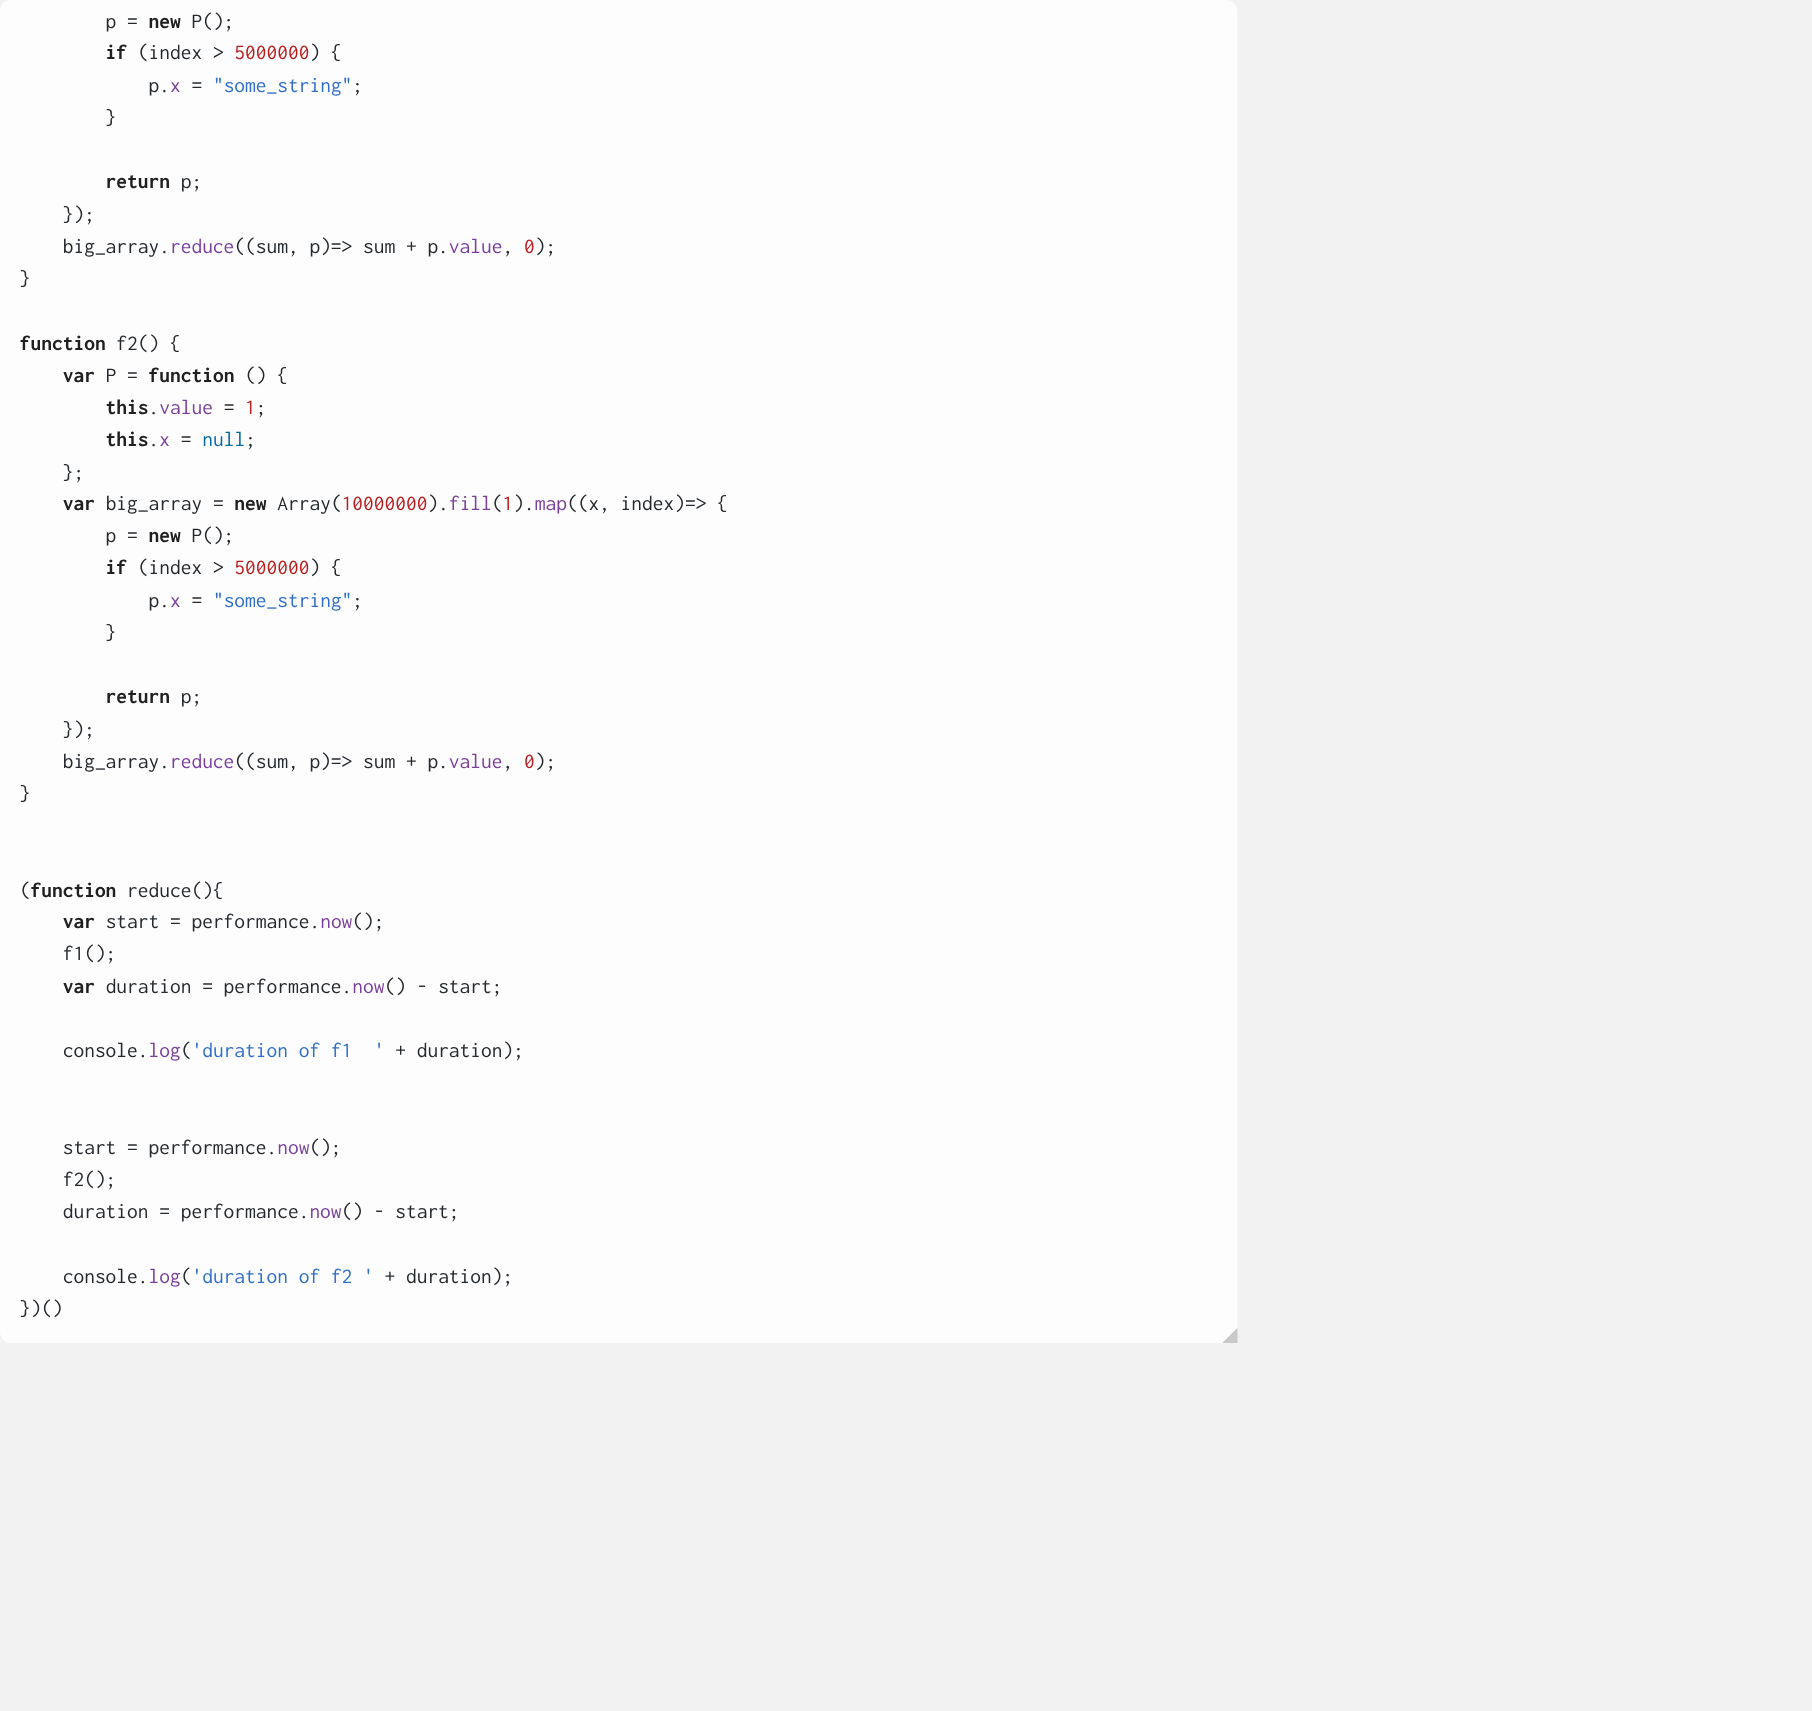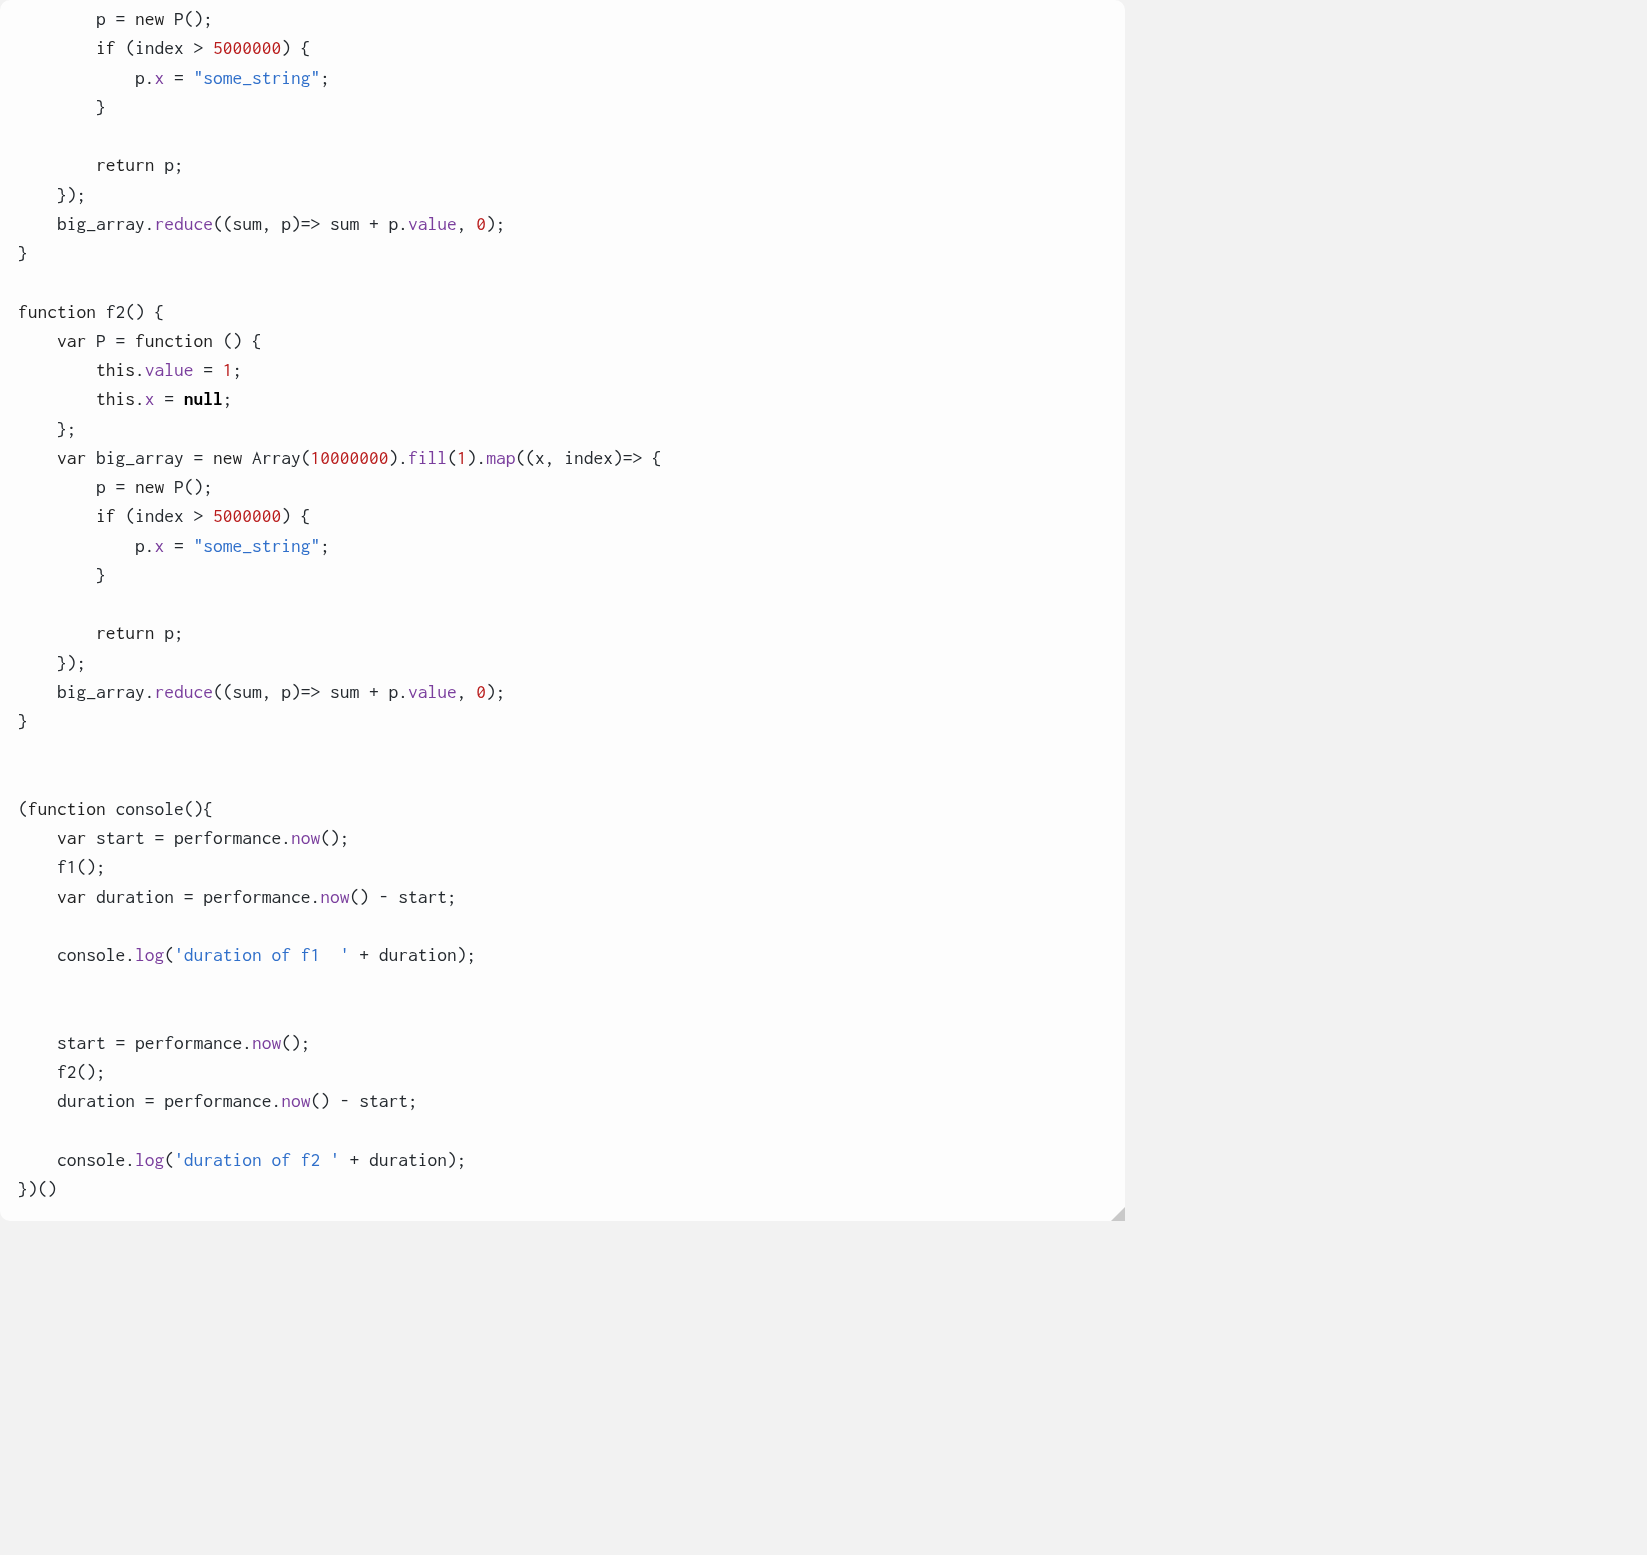--- a/index.html
+++ b/index.html
@@ -29,25 +29,25 @@
     border-color: transparent transparent #c9c9c9 transparent;
   }
   pre {
     margin: 0;
     font-family: inherit;
     font-size: 19.5px;
     line-height: 1.5;
     white-space: pre;
     color: #24292e;
   }
-  .kw   { color: #202020; font-weight: 400; }   
+  .kw   { color: #202020; font-weight: 700; }   
   .num  { color: #b91c1c; }                      
   .str  { color: #2f6fca; }                      
   .fn   { color: #7a3e9d; }                      
-  .nul  { color: #000000; font-weight: bold; }                      
+  .nul  { color: #0369a1; }                      
   .plain{ color: #24292e; }
 </style>
 </head>
 <body>
 
 <div class="code-block">
   <pre id="code-pre"><span class="plain">        p = </span><span class="kw">new</span><span class="plain"> P();</span>
 <span class="plain">        </span><span class="kw">if</span><span class="plain"> (index &gt; </span><span class="num">5000000</span><span class="plain">) {</span>
 <span class="plain">            p.</span><span class="fn">x</span><span class="plain"> = </span><span class="str">"some_string"</span><span class="plain">;</span>
 <span class="plain">        }</span>
@@ -67,21 +67,21 @@
 <span class="plain">        </span><span class="kw">if</span><span class="plain"> (index &gt; </span><span class="num">5000000</span><span class="plain">) {</span>
 <span class="plain">            p.</span><span class="fn">x</span><span class="plain"> = </span><span class="str">"some_string"</span><span class="plain">;</span>
 <span class="plain">        }</span>
 <span class="plain"></span>
 <span class="plain">        </span><span class="kw">return</span><span class="plain"> p;</span>
 <span class="plain">    });</span>
 <span class="plain">    big_array.</span><span class="fn">reduce</span><span class="plain">((sum, p)=&gt; sum + p.</span><span class="fn">value</span><span class="plain">, </span><span class="num">0</span><span class="plain">);</span>
 <span class="plain">}</span>
 <span class="plain"></span>
 <span class="plain"></span>
-<span class="plain">(</span><span class="kw">function</span><span class="plain"> console(){</span>
+<span class="plain">(</span><span class="kw">function</span><span class="plain"> reduce(){</span>
 <span class="plain">    </span><span class="kw">var</span><span class="plain"> start = performance.</span><span class="fn">now</span><span class="plain">();</span>
 <span class="plain">    f1();</span>
 <span class="plain">    </span><span class="kw">var</span><span class="plain"> duration = performance.</span><span class="fn">now</span><span class="plain">() - start;</span>
 <span class="plain"></span>
 <span class="plain">    console.</span><span class="fn">log</span><span class="plain">(</span><span class="str">'duration of f1  '</span><span class="plain"> + duration);</span>
 <span class="plain"></span>
 <span class="plain"></span>
 <span class="plain">    start = performance.</span><span class="fn">now</span><span class="plain">();</span>
 <span class="plain">    f2();</span>
 <span class="plain">    duration = performance.</span><span class="fn">now</span><span class="plain">() - start;</span>

